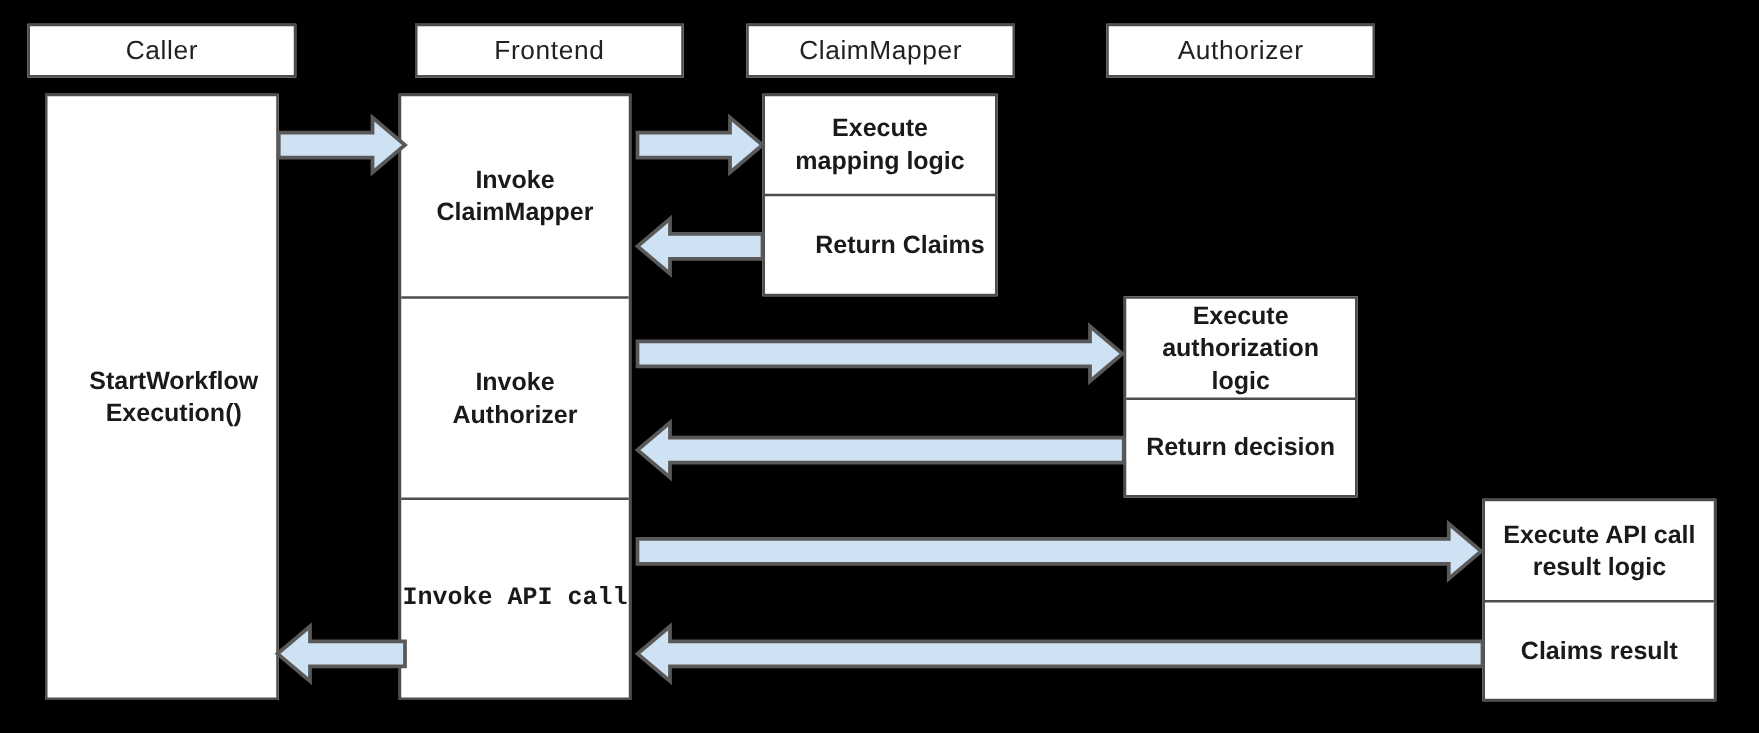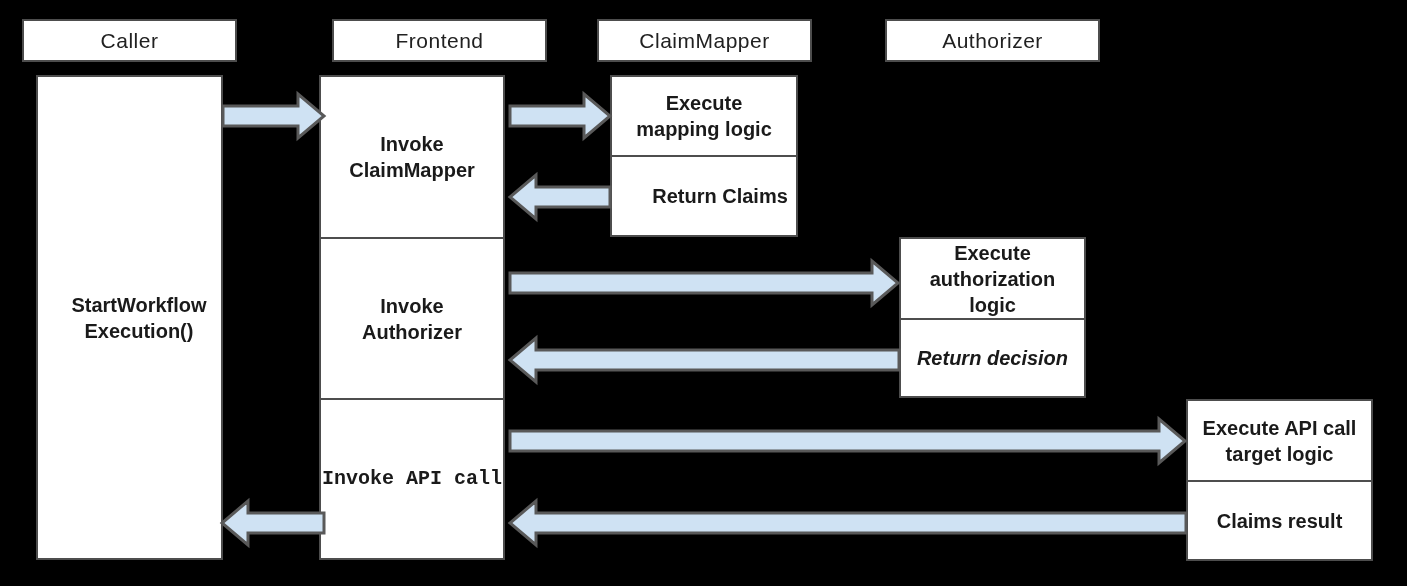--- a/index.html
+++ b/index.html
@@ -69,21 +69,21 @@
   #seg-fe-1 { flex: 0 0 160px; }
   #seg-fe-2 { flex: 0 0 161px; }
   #seg-fe-3 { flex: 1; font-family: Liberation Mono, monospace; }
 
   #act-claimmapper { left: 610px;  top: 75px;  width: 188px; height: 162px; }
   #seg-cm-1 { flex: 0 0 78px; }
   #seg-cm-2 { flex: 1; padding-left: 32px; }
 
   #act-authorizer  { left: 899px;  top: 237px; width: 187px; height: 161px; }
   #seg-az-1 { flex: 0 0 79px; }
-  #seg-az-2 { flex: 1; font-style: italic; }
+  #seg-az-2 { flex: 1; }
 
   #act-calltarget  { left: 1186px; top: 399px; width: 187px; height: 162px; }
   #seg-ct-1 { flex: 0 0 79px; }
   #seg-ct-2 { flex: 1; }
 
   
   svg.arrows {
     position: absolute;
     left: 0; top: 0;
     width: 1407px; height: 586px;
@@ -134,21 +134,21 @@
 
   <div class="activation" id="act-authorizer">
     <div class="segment" id="seg-az-1">Execute
 authorization
 logic</div>
     <div class="segment" id="seg-az-2">Return decision</div>
   </div>
 
   <div class="activation" id="act-calltarget">
     <div class="segment" id="seg-ct-1">Execute API call
-target logic</div>
+result logic</div>
     <div class="segment" id="seg-ct-2">Claims result</div>
   </div>
 
   <svg class="arrows" viewBox="0 0 1407 586" xmlns="http://www.w3.org/2000/svg">
     <polygon points="223,106 298,106 298,94 324,116 298,138 298,126 223,126"></polygon>
     <polygon points="510,106 584,106 584,94 610,116 584,138 584,126 510,126"></polygon>
     <polygon points="610,187 536,187 536,175 510,197 536,219 536,207 610,207"></polygon>
     <polygon points="510,273 872,273 872,261 898,283 872,305 872,293 510,293"></polygon>
     <polygon points="899,350 536,350 536,338 510,360 536,382 536,370 899,370"></polygon>
     <polygon points="510,431 1159,431 1159,419 1185,441 1159,463 1159,451 510,451"></polygon>

